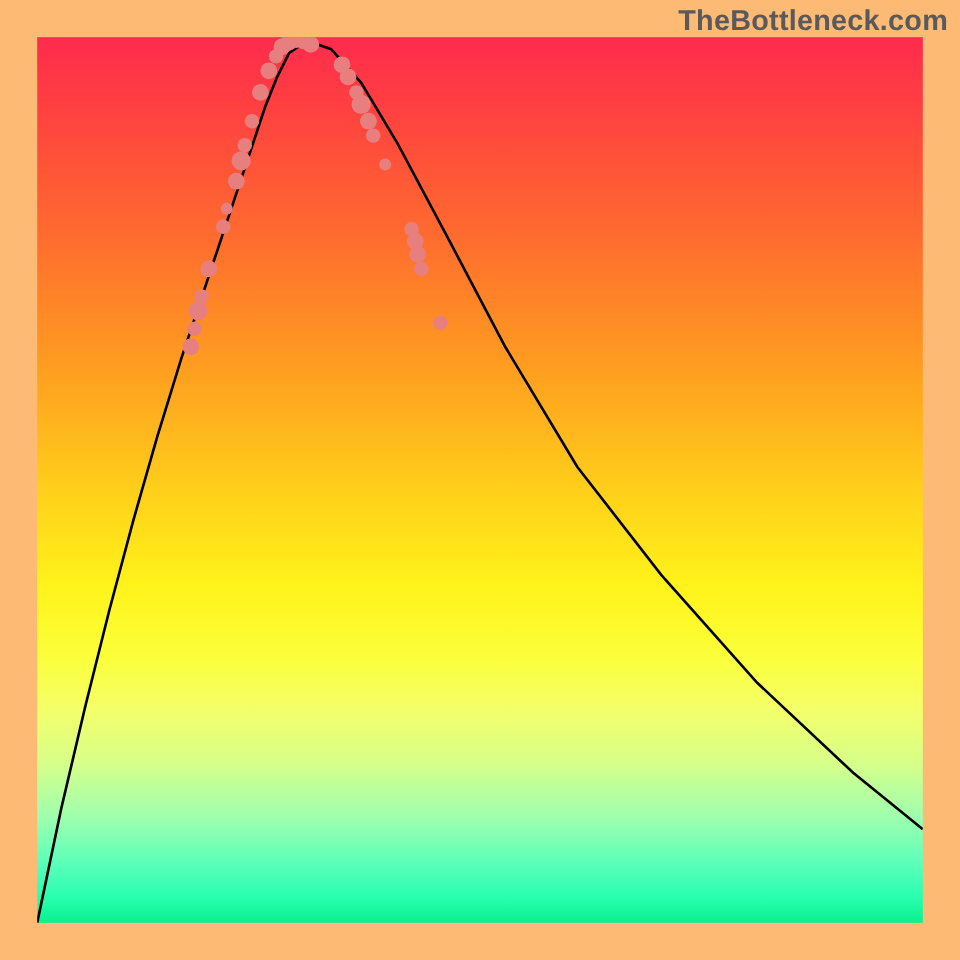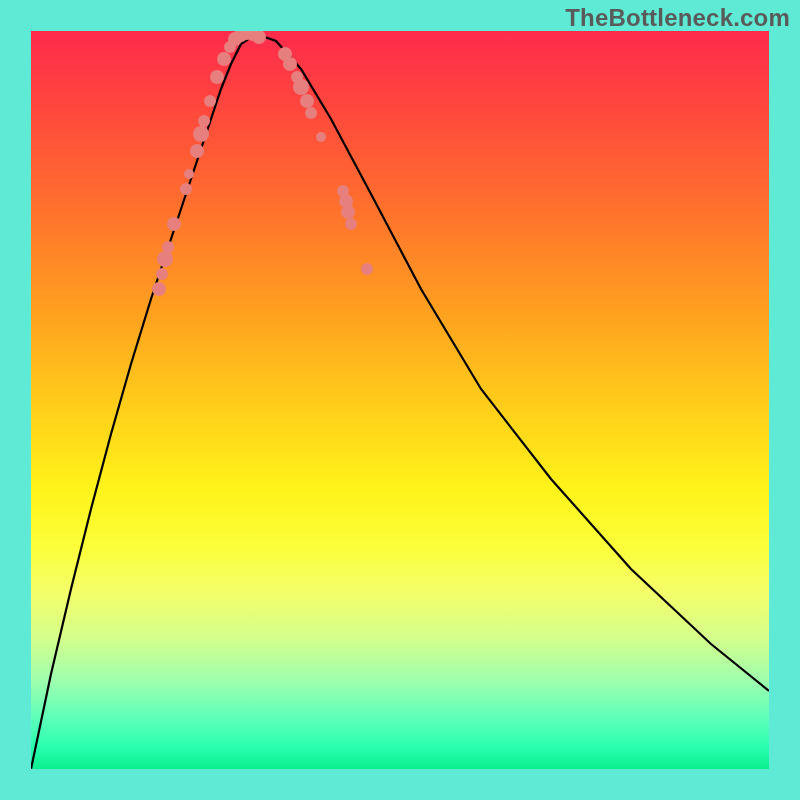--- a/index.html
+++ b/index.html
@@ -9,21 +9,21 @@
     height: 800px;
     background: #000;
     overflow: hidden;
   }
   .frame {
     position: absolute;
     left: 0;
     top: 0;
     width: 800px;
     height: 800px;
-    background: #5eead4;
+    background: #fdba74;
   }
   .plot-area {
     position: absolute;
     left: 31px;
     top: 31px;
     width: 738px;
     height: 738px;
     background: linear-gradient(to bottom,
       #ff2b4d 0%,
       #ff4040 8%,

